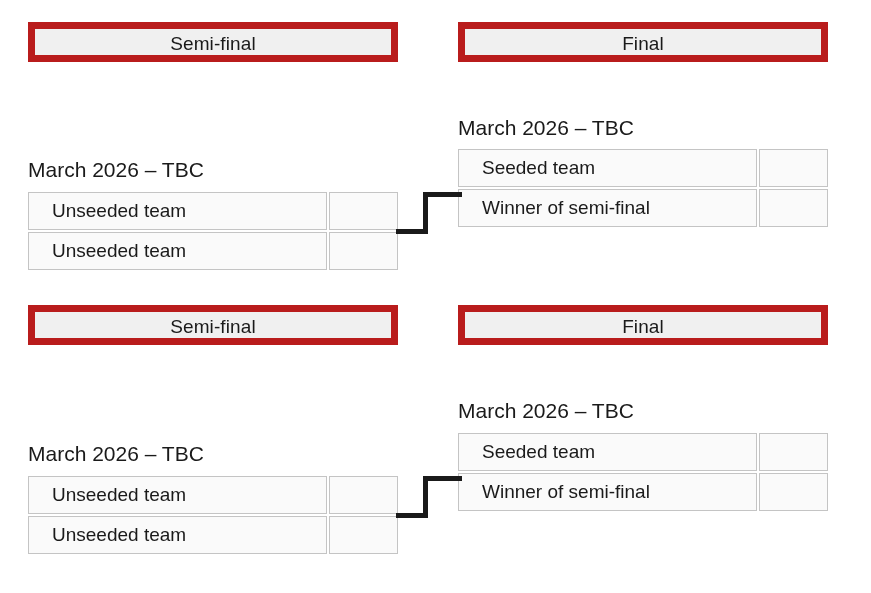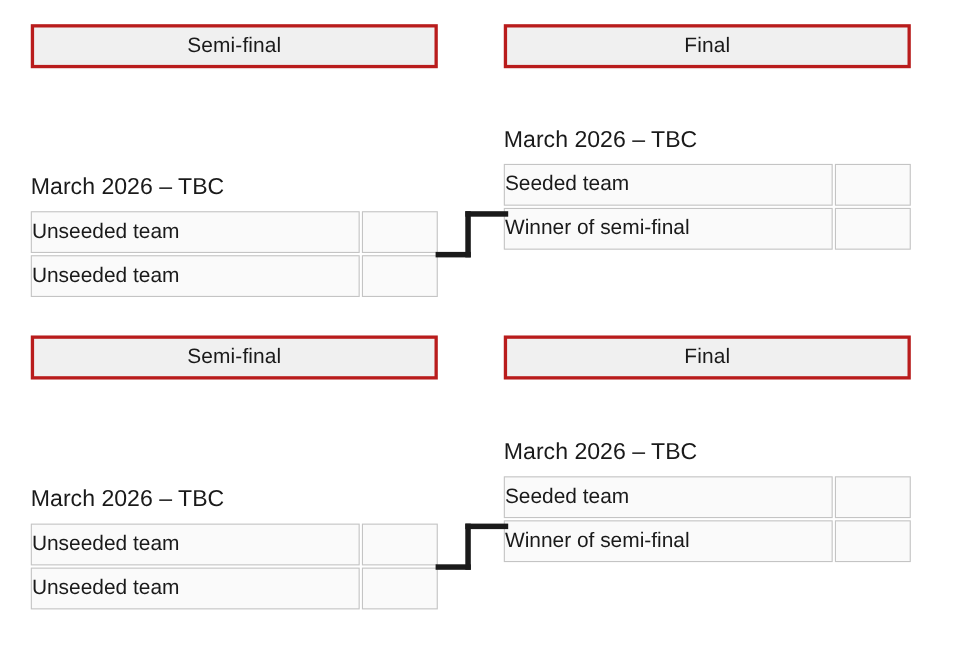--- a/index.html
+++ b/index.html
@@ -12,23 +12,23 @@
     overflow:hidden;
   }
   .stage{position:absolute;left:0;top:0;width:871px;height:593px;}
 
   
   .round-header{
     position:absolute;
     height:40px;
     box-sizing:border-box;
     background:#f0f0f0;
-    border:3px solid #b91c1c;
+    border:7px solid #b91c1c;
     display:flex;
-    align-items:center;
+    align-items:flex-end;
     justify-content:center;
     font-size:19px;
     color:#1a1a1a;
     letter-spacing:.1px;
   }
 
   
   .date-label{
     position:absolute;
     font-size:21px;
@@ -48,21 +48,21 @@
     display:flex;
     gap:2px;
     height:38px;
   }
   .cell-team{
     box-sizing:border-box;
     border:1px solid #c4c4c4;
     background:#fafafa;
     display:flex;
     align-items:center;
-    padding-left:0;
+    padding-left:23px;
     font-size:19px;
     color:#1a1a1a;
     white-space:nowrap;
   }
   .cell-score{
     box-sizing:border-box;
     border:1px solid #c4c4c4;
     background:#fafafa;
     display:flex;
     align-items:center;

